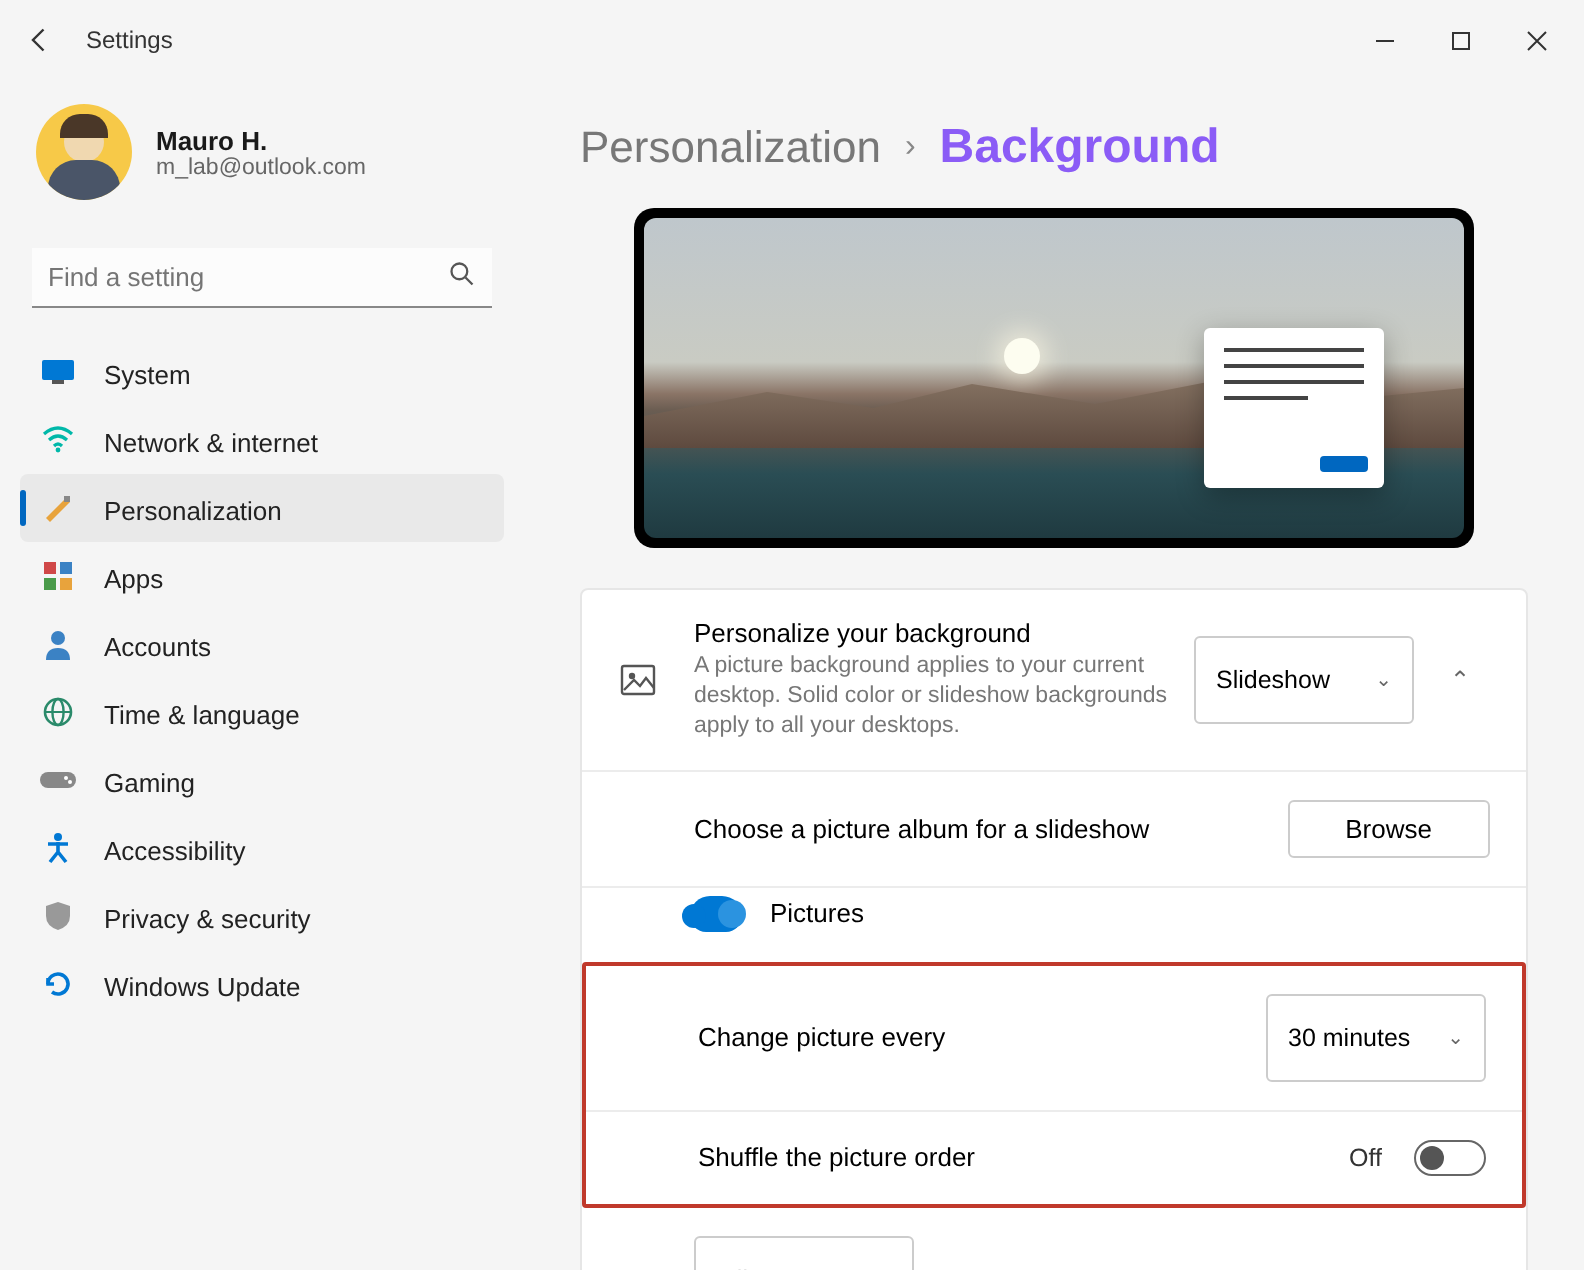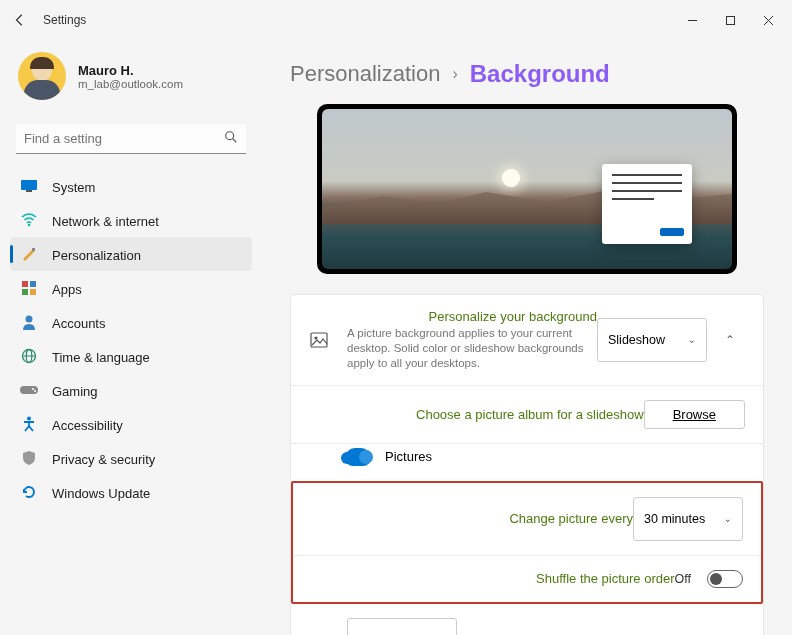--- a/index.html
+++ b/index.html
@@ -45,28 +45,28 @@
 .window-card { position:absolute; top:55px; right:40px; width:90px; height:80px; background:#fff; border-radius:3px; box-shadow:0 4px 14px rgba(0,0,0,0.3); padding:10px 10px; }
 .window-card .line { height:2px; background:#444; margin-bottom:6px; }
 .window-card .line.short { width:60%; }
 .window-card .btn { position:absolute; bottom:8px; right:8px; width:24px; height:8px; background:#0067c0; border-radius:2px; }
 
 .panel { background: #fff; border: 1px solid #e6e6e6; border-radius: 4px; }
 .row { display: flex; align-items: center; padding: 14px 18px; border-bottom: 1px solid #ececec; }
 .row:last-child { border-bottom: none; }
 .row .icon { width: 22px; margin-right: 16px; color:#555; }
 .row .text { flex: 1; }
-.row .text .title { font-size: 13px; color: #4d7c0f; text-align: right; }
+.row .text .title { font-size: 13px; color: #000000; }
 .row .text .sub { font-size: 11.5px; color: #777; margin-top: 2px; line-height:1.3; max-width:300px; }
 .row .control { display: flex; align-items: center; gap: 8px; }
 
 .dropdown { border: 1px solid #ccc; border-radius: 3px; padding: 14px 10px; font-size: 12.5px; min-width: 110px; display: flex; align-items: center; justify-content: space-between; cursor: pointer; background:#fff; }
 .dropdown .chev { font-size: 10px; color:#666; margin-left:10px; }
 .expand { width: 30px; height: 30px; display:flex; align-items:center; justify-content:center; cursor:pointer; color:#666; font-size:12px; }
-.browse-btn { border: 1px solid #ccc; border-radius: 3px; padding: 6px 28px; font-size: 13px; cursor: pointer; background:#fff;text-decoration:underline; }
+.browse-btn { border: 1px solid #ccc; border-radius: 3px; padding: 6px 28px; font-size: 13px; cursor: pointer; background:#fff; }
 
 .album-row { padding-left: 54px; }
 .onedrive-icon { width:26px; height:18px; background: radial-gradient(ellipse at 30% 40%, #0078d4, #0078d4); border-radius: 10px 10px 8px 8px; position:relative; margin-right:14px; }
 .onedrive-icon::before { content:''; position:absolute; left:-4px; top:4px; width:12px; height:12px; background:#0078d4; border-radius:50%; }
 .onedrive-icon::after { content:''; position:absolute; right:-2px; top:2px; width:14px; height:14px; background:#2b93e0; border-radius:50%; }
 
 .highlight-box { border: 2.5px solid #c0392b; border-radius: 2px; margin-top: -1px; }
 .highlight-box .row { border-bottom: 1px solid #ececec; }
 
 .toggle { width: 36px; height: 18px; border: 1px solid #666; border-radius: 10px; position: relative; cursor: pointer; background:#fff; }

